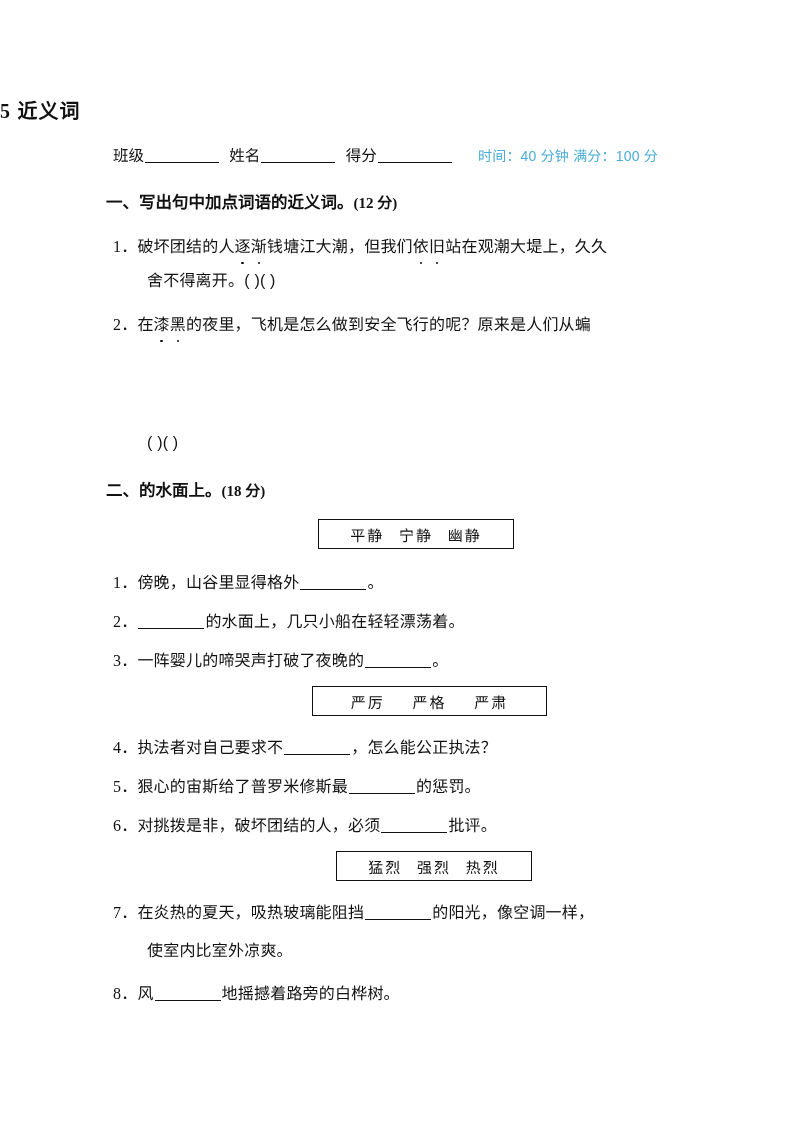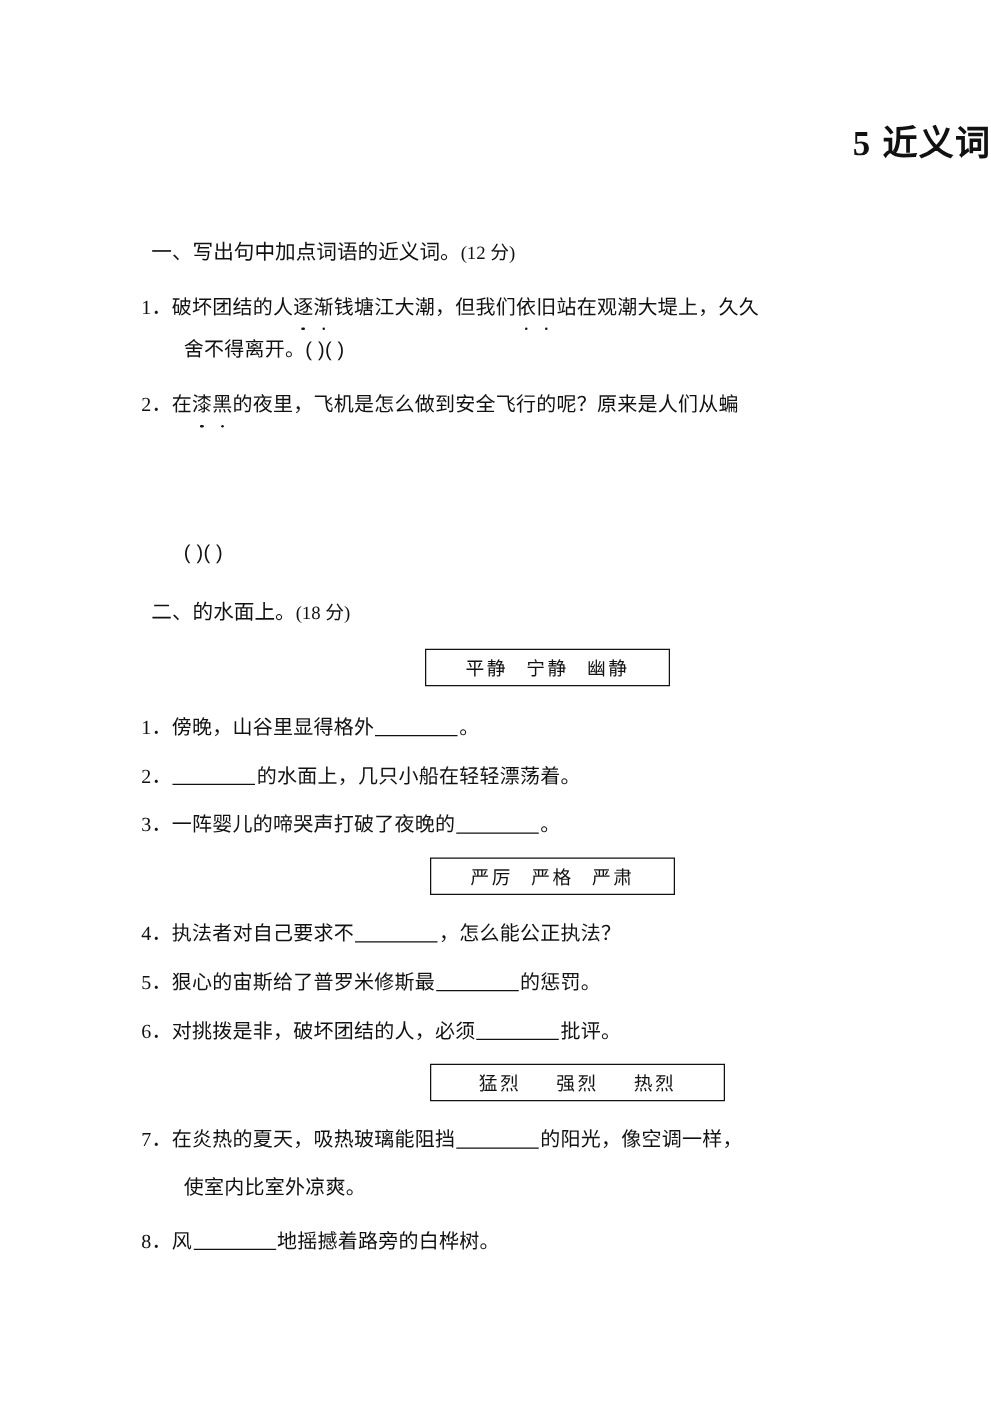--- a/index.html
+++ b/index.html
@@ -23,22 +23,22 @@
     height: 1122px;
     padding: 0;
   }
 
   
   .doc-title {
     position: absolute;
     left: 0;
     top: 101px;
     width: 793px;
-    text-align: right;
-    font-size: 28px;
+    text-align: left;
+    font-size: 20px;
     font-weight: bold;
     letter-spacing: 1px;
     line-height: 1;
   }
   .doc-title .num { font-family: "Liberation Serif", serif; font-weight: bold; }
 
   
   .info-line {
     position: absolute;
     left: 113px;
@@ -60,24 +60,25 @@
   .info-line .meta {
     color: #4BACD6;
     font-size: 14px;
     margin-left: 16px;
     letter-spacing: 0.2px;
   }
 
   
   .sec-head {
     position: absolute;
-    left: 121px;
+    left: 106px;
     font-size: 16.5px;
     line-height: 24px;
     white-space: nowrap;
+    font-weight: bold;
   }
   .sec-head .pts {
     font-family: "Liberation Serif", serif;
     font-size: 15px;
   }
 
   
   .qline {
     position: absolute;
     font-size: 16px;
@@ -123,34 +124,39 @@
     box-sizing: border-box;
     border: 1.4px solid #111;
     height: 30px;
     display: flex;
     align-items: center;
     justify-content: space-around;
     font-family: "Liberation Serif", "DejaVu Serif", serif;
     font-size: 15px;
     letter-spacing: 2px;
     padding: 0 24px;
-    margin-left: 22px;
   }
   .wordbox span { display: inline-block; }
 </style>
 </head>
 <body>
 
 <div class="page">
 
   <div class="doc-title">
     <span class="num">5</span>
     <span>近义词</span>
   </div>
 
+  <div class="info-line">
+    <span class="fld">班级</span><span class="rule"></span>
+    <span class="fld">姓名</span><span class="rule"></span>
+    <span class="fld">得分</span><span class="rule"></span>
+    <span class="meta">时间：40 分钟 满分：100 分</span>
+  </div>
 
   <div class="sec-head" style="top:190px">
     <span>一、写出句中加点词语的近义词。</span><span class="pts">(12 分)</span>
   </div>
 
   <div class="qline" style="left:113px; top:234px">
     <span class="qnum">1．</span><span>破坏团结的人</span><span class="dotgroup"><span class="dot">逐</span><span class="dot">渐</span></span><span>钱塘江大潮，但我们</span><span class="dotgroup"><span class="dot">依</span><span class="dot">旧</span></span><span>站在观潮大堤上，久久</span>
   </div>
   <div class="qline" style="left:147px; top:268px">
     <span>舍不得离开。</span><span>(          )(          )</span>
@@ -179,39 +185,39 @@
   </div>
 
   <div class="qline" style="left:113px; top:609px">
     <span class="qnum">2．</span><span class="blank w1"></span><span>的水面上，几只小船在轻轻漂荡着。</span>
   </div>
 
   <div class="qline" style="left:113px; top:648px">
     <span class="qnum">3．</span><span>一阵婴儿的啼哭声打破了夜晚的</span><span class="blank w1"></span><span>。</span>
   </div>
 
-  <div class="wordbox" style="left:322px; top:686px; width:196px">
+  <div class="wordbox" style="left:312px; top:686px; width:235px">
     <span>严厉</span>
     <span>严格</span>
     <span>严肃</span>
   </div>
 
   <div class="qline" style="left:113px; top:735px">
     <span class="qnum">4．</span><span>执法者对自己要求不</span><span class="blank w1"></span><span>，怎么能公正执法？</span>
   </div>
 
   <div class="qline" style="left:113px; top:774px">
     <span class="qnum">5．</span><span>狠心的宙斯给了普罗米修斯最</span><span class="blank w1"></span><span>的惩罚。</span>
   </div>
 
   <div class="qline" style="left:113px; top:813px">
     <span class="qnum">6．</span><span>对挑拨是非，破坏团结的人，必须</span><span class="blank w1"></span><span>批评。</span>
   </div>
 
-  <div class="wordbox" style="left:322px; top:851px; width:236px">
+  <div class="wordbox" style="left:336px; top:851px; width:196px">
     <span>猛烈</span>
     <span>强烈</span>
     <span>热烈</span>
   </div>
 
   <div class="qline" style="left:113px; top:900px">
     <span class="qnum">7．</span><span>在炎热的夏天，吸热玻璃能阻挡</span><span class="blank w1"></span><span>的阳光，像空调一样，</span>
   </div>
   <div class="qline" style="left:147px; top:938px">
     <span>使室内比室外凉爽。</span>

